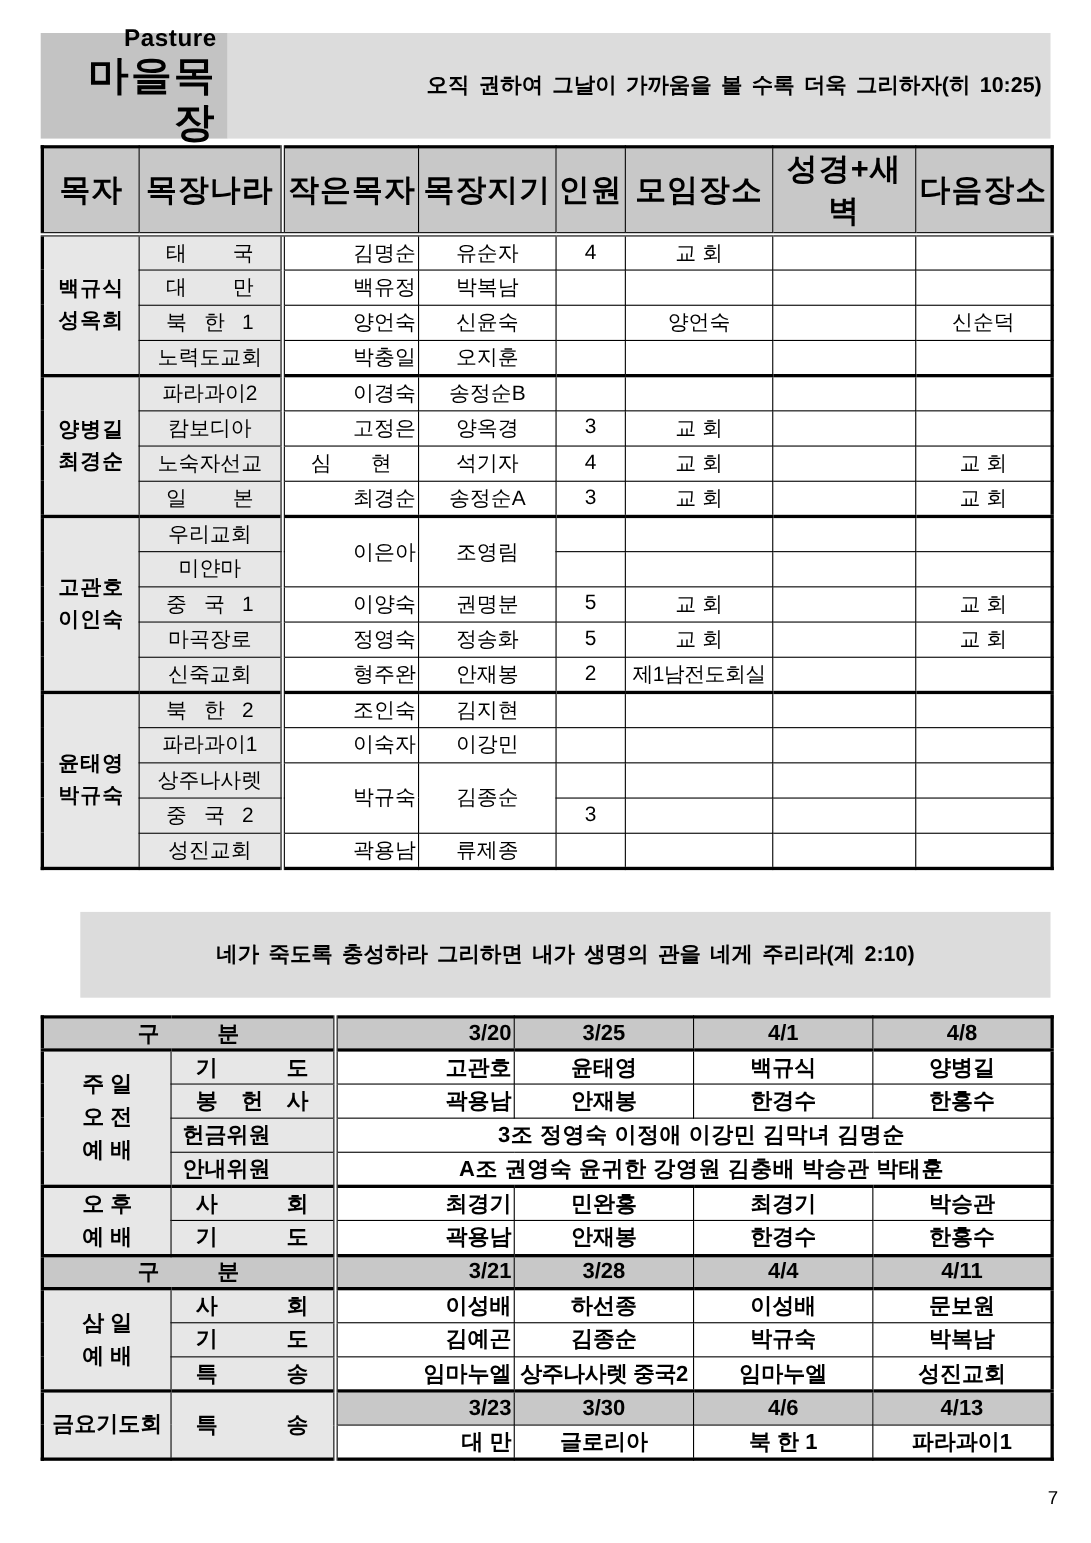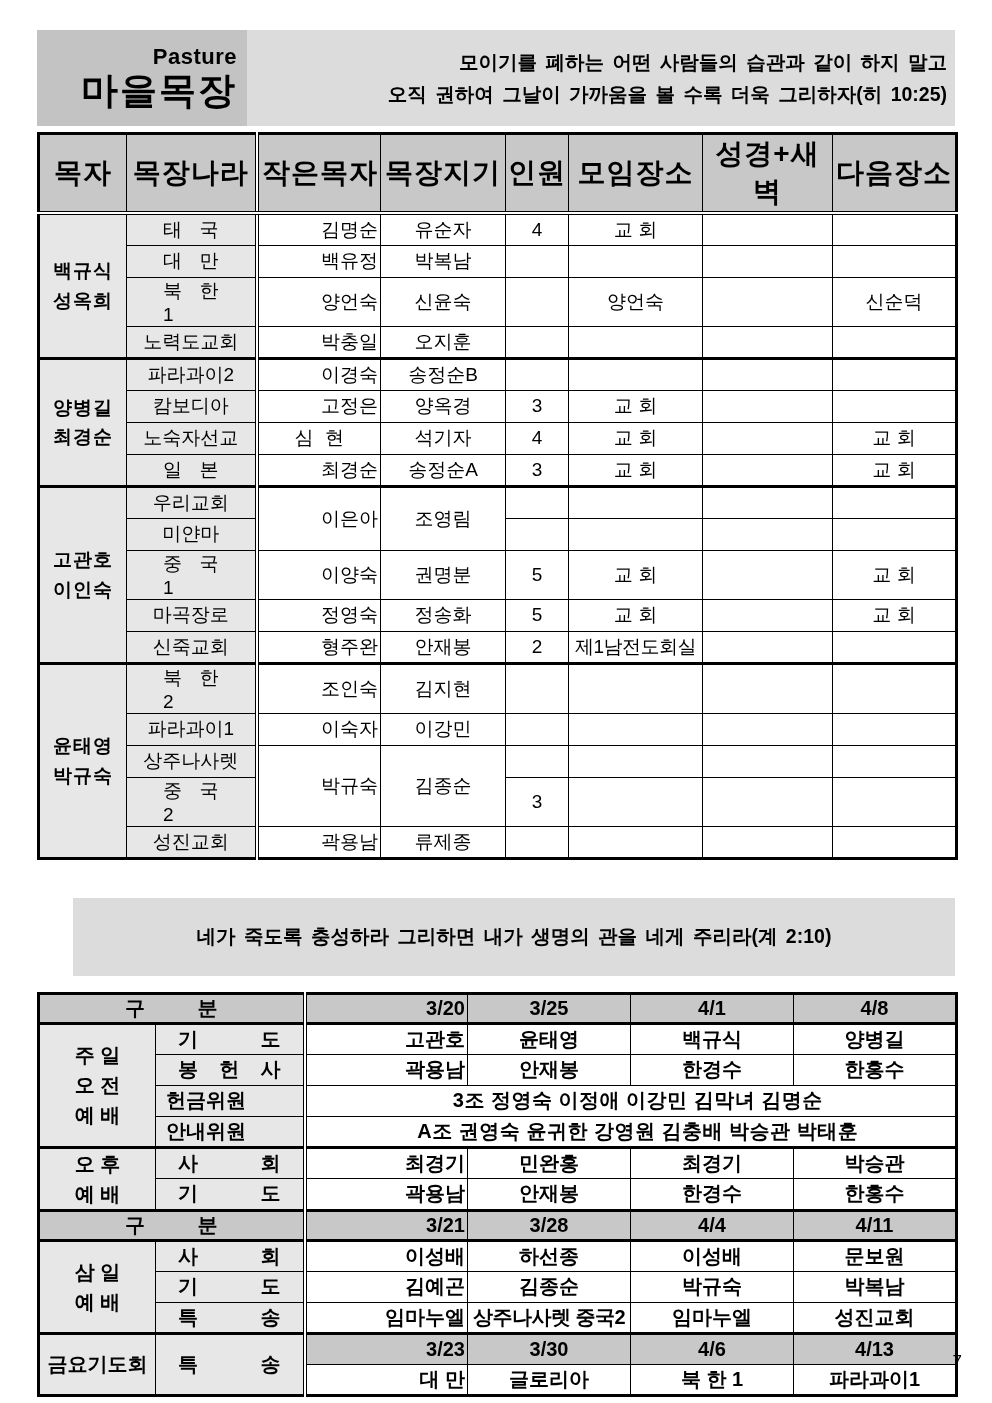--- a/index.html
+++ b/index.html
@@ -5,21 +5,21 @@
   html,body { margin:0; padding:0; }
   body {
     width:992px; height:1403px; background:#ffffff; position:relative;
     font-family:"Liberation Sans","DejaVu Sans",sans-serif; color:#000;
   }
   .page { position:absolute; top:30px; left:37px; width:918px; }
 
   
   .banner { display:flex; width:100%; }
   .banner-left {
-    width:210px; background:var(--title-box-bg,#c3c3c3);
+    width:170px; background:var(--title-box-bg,#c3c3c3);
     display:flex; flex-direction:column; justify-content:center;
     box-sizing:border-box; padding:4px 10px 4px 20px;
   }
   .banner-right {
     flex:1; background:var(--verse-bg,#dcdcdc);
     display:flex; flex-direction:column; justify-content:center;
     box-sizing:border-box; padding:4px 8px;
   }
   .banner1 { height:96px; }
   .banner1 .banner-en { text-align:right; font-size:22px; font-weight:700; letter-spacing:0.5px; }
@@ -38,21 +38,21 @@
   .t2 { margin-top:16px; border:3px solid #000; }
 
   
   .t1 thead th { height:55px; background:var(--header-bg,#c8c8c8);
                  font-size:28px; font-weight:700; border-bottom:4px double #000; letter-spacing:1px; }
   .t1 tbody td { height:32px; font-size:19px; }
   .lbl { background:var(--label-bg,#e7e7e7); }
   .shep { font-size:21px; font-weight:700; white-space:pre-line; line-height:1.55; letter-spacing:1px; }
   .dbl { border-left:4px double #000;text-align:right; }
   tr.sep > td { border-top:3px solid #000; }
-  .dist  { text-align:justify; text-align-last:justify; padding:0 36px; }
+  .dist  { text-align:justify; text-align-last:justify; padding:0 24px; }
   .small-text { font-size:15.5px; letter-spacing:-0.5px; }
 
   
   .t2 td { height:31px; font-size:20px; font-weight:700; }
   .grayrow td { background:var(--header-bg,#c8c8c8); height:28px; }
   .gubun { text-align:justify; text-align-last:justify; padding:0 85px; }
   .rowlbl { text-align:justify; text-align-last:justify; padding:0 22px; background:var(--label-bg,#e7e7e7); }
   .rowlbl4 { background:var(--label-bg,#e7e7e7); padding:0 10px; text-align:justify; text-align-last:justify; }
   .grp { background:var(--label-bg,#e7e7e7); white-space:pre-line; line-height:1.5; font-size:20px; }
   .spanvals { text-align:center; padding-left:16px; letter-spacing:0.5px; }
@@ -63,21 +63,20 @@
 <body>
 
 <div class="page">
 
   <div class="banner banner1">
     <div class="banner-left">
       <div class="banner-en">Pasture</div>
       <div class="banner-ko">마을목장</div>
     </div>
     <div class="banner-right">
-      <div>모이기를 폐하는 어떤 사람들의 습관과 같이 하지 말고</div>
       <div>오직 권하여 그날이 가까움을 볼 수록 더욱 그리하자(히 10:25)</div>
     </div>
   </div>
 
   <table class="t1">
     <colgroup>
       <col style="width:88px">
         <col style="width:130px">
         <col style="width:124px">
         <col style="width:125px">

